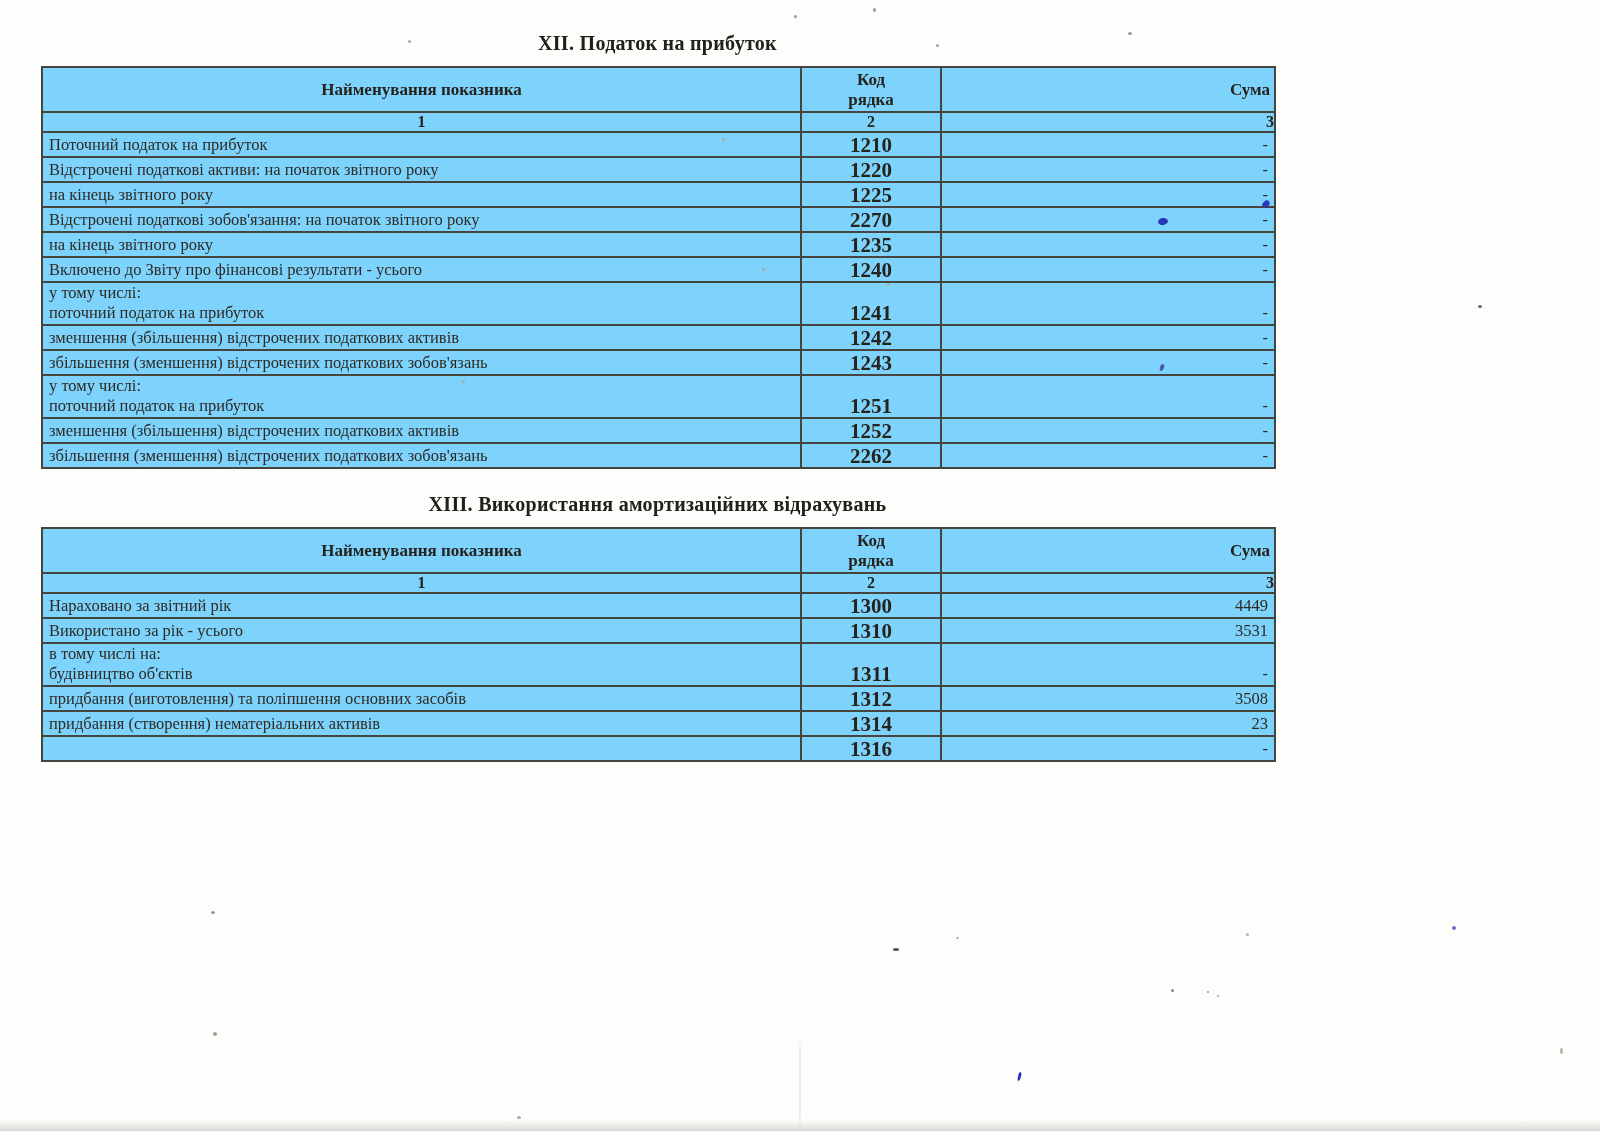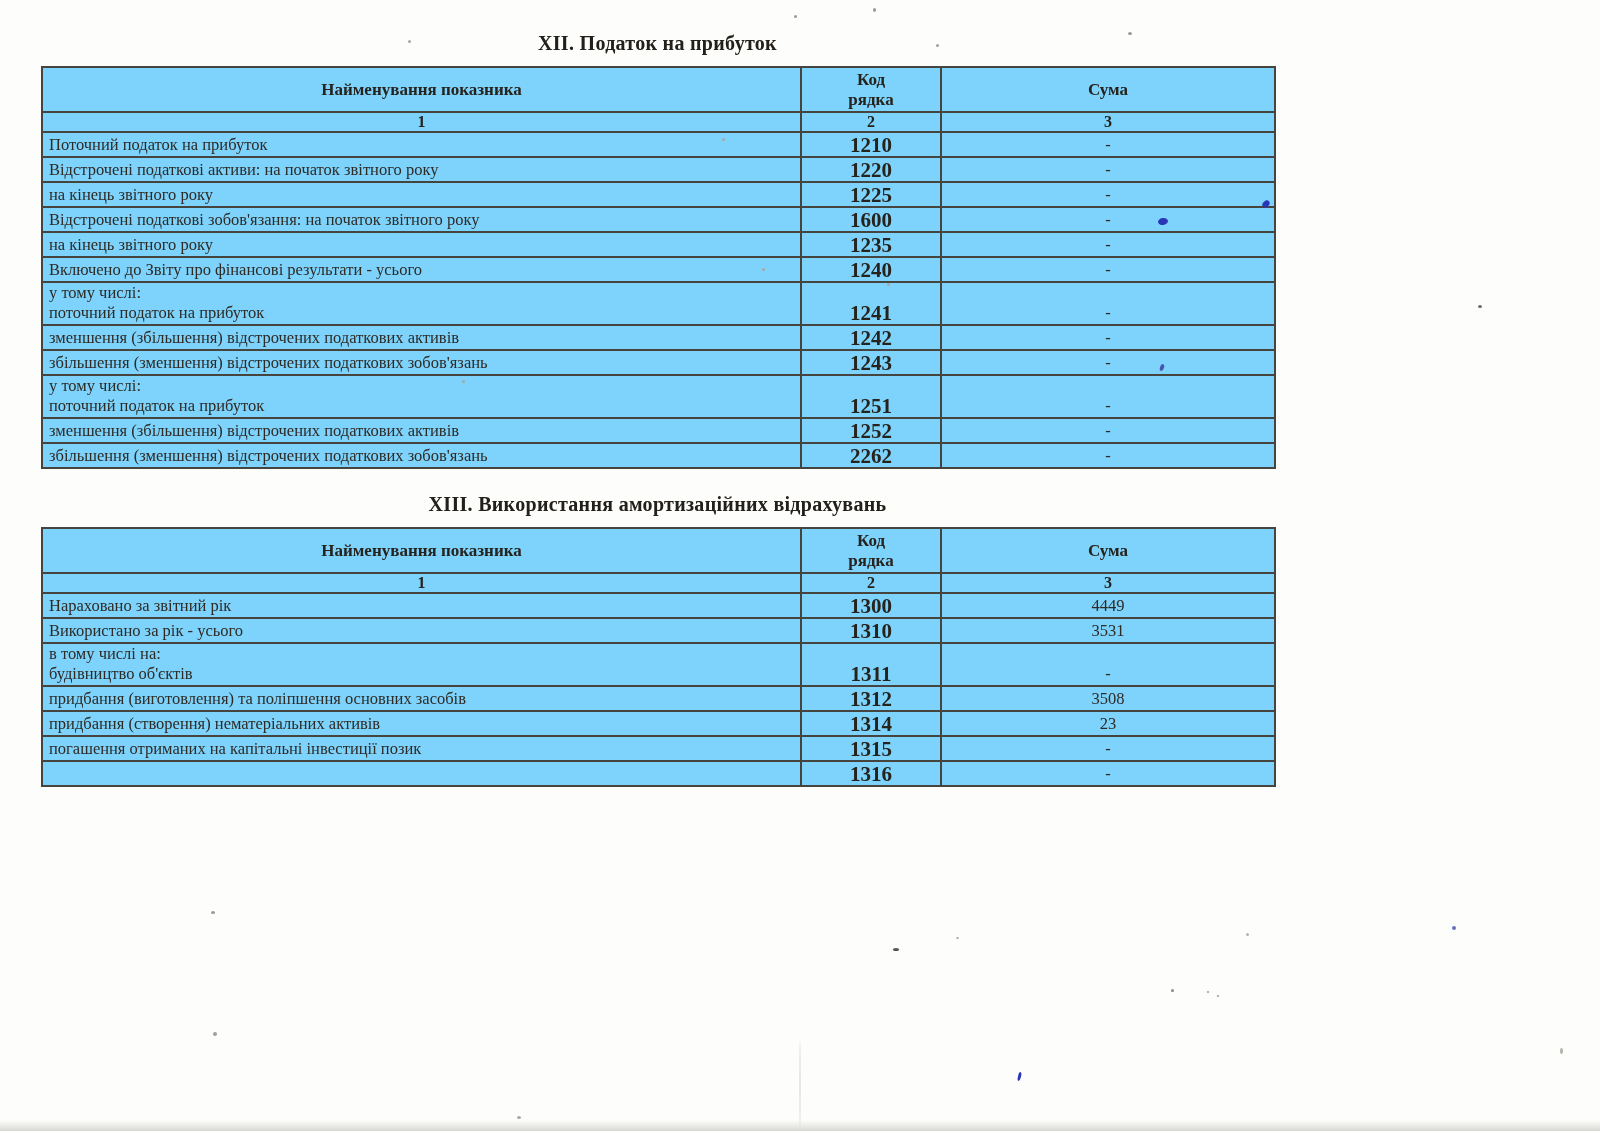--- a/index.html
+++ b/index.html
@@ -32,21 +32,21 @@
   }
   table.fin { border:2.5px solid #3a3a35; }
   .t-xii  { --vdiv1:#35788f; --vdiv2:#7e4426; }
   .t-xiii { --vdiv1:#7e4426; --vdiv2:#2f7f8f; }
 
   table.fin th, table.fin td {
     border:2px solid #45443e;
     overflow:hidden;
   }
   table.fin th.c-code, table.fin td.c-code { border-left:2px solid var(--vdiv1); }
-  table.fin th.c-sum,  table.fin td.c-sum  { border-left:2px solid var(--vdiv2); }
+  table.fin th.c-sum,  table.fin td.c-sum  { border-left:2px solid var(--vdiv2);text-align:right; }
 
   col.w-name { width:759px; }
   col.w-code { width:140px; }
   col.w-sum  { width:334px; }
 
   th {
     font-weight:bold;
     text-align:center;
     vertical-align:middle;
     font-size:17px;
@@ -113,21 +113,21 @@
               <td class="c-code">1220</td>
               <td class="c-sum">-</td>
             </tr>
             <tr>
               <td class="c-name">на кінець звітного року</td>
               <td class="c-code">1225</td>
               <td class="c-sum">-</td>
             </tr>
             <tr>
               <td class="c-name">Відстрочені податкові зобов'язання: на початок звітного року</td>
-              <td class="c-code">1600</td>
+              <td class="c-code">2270</td>
               <td class="c-sum">-</td>
             </tr>
             <tr>
               <td class="c-name">на кінець звітного року</td>
               <td class="c-code">1235</td>
               <td class="c-sum">-</td>
             </tr>
             <tr>
               <td class="c-name">Включено до Звіту про фінансові результати - усього</td>
               <td class="c-code">1240</td>
@@ -209,25 +209,20 @@
             </tr>
             <tr>
               <td class="c-name">придбання (виготовлення) та поліпшення основних засобів</td>
               <td class="c-code">1312</td>
               <td class="c-sum">3508</td>
             </tr>
             <tr>
               <td class="c-name">придбання (створення) нематеріальних активів</td>
               <td class="c-code">1314</td>
               <td class="c-sum">23</td>
-            </tr>
-            <tr>
-              <td class="c-name">погашення отриманих на капітальні інвестиції позик</td>
-              <td class="c-code">1315</td>
-              <td class="c-sum">-</td>
             </tr>
             <tr>
               <td class="c-name"></td>
               <td class="c-code">1316</td>
               <td class="c-sum">-</td>
             </tr>
           </tbody>
       </table>
     </div>
 

